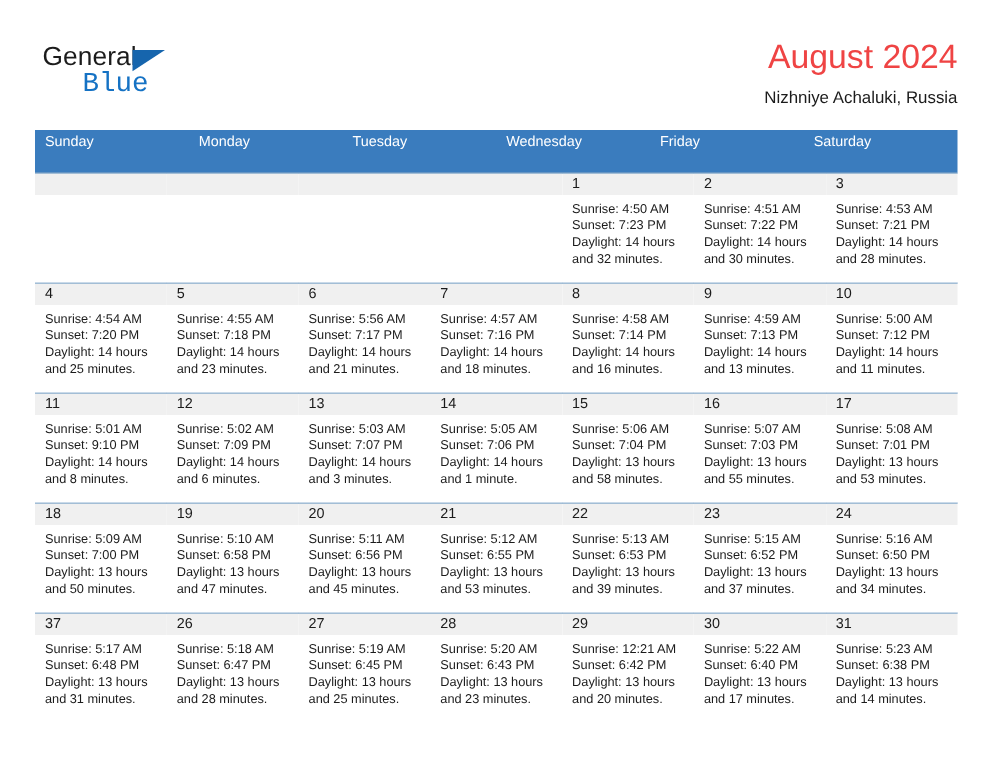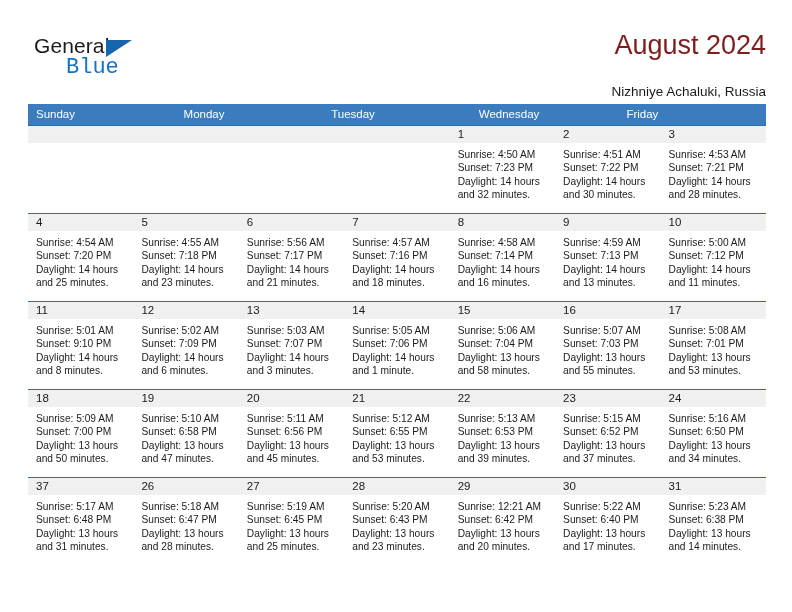--- a/index.html
+++ b/index.html
@@ -66,45 +66,45 @@
   }
 
   .title-block {
     position: absolute;
     right: 0;
     top: 0;
     text-align: right;
   }
   .cal-title {
     font-size: 27px;
-    color: #7f1d1d;
+    color: #ef4444;
     line-height: 34px;
     white-space: nowrap;
   }
   .cal-subtitle {
     font-size: 13.5px;
     color: #1b1b1b;
     line-height: 20px;
-    margin-top: 20px;
+    margin-top: 6px;
     white-space: nowrap;
     text-align: center;
   }
 
   
   .calendar {
     position: absolute;
     left: 28px;
     top: 104px;
     width: 738px;
   }
 
   .weekdays {
     display: flex;
     background: #3a7cbe;
-    height: 21px;
+    height: 34px;
   }
   .weekday {
     flex: 1 1 0;
     color: #ffffff;
     font-size: 11.5px;
     line-height: 21px;
     padding-left: 8px;
     box-sizing: border-box;
     white-space: nowrap;
   }
@@ -164,20 +164,21 @@
 
   </div>
 
   <div class="calendar">
     <div class="weekdays">
         <div class="weekday">Sunday</div>
         <div class="weekday">Monday</div>
         <div class="weekday">Tuesday</div>
         <div class="weekday">Wednesday</div>
         <div class="weekday">Friday</div>
+        <div class="weekday">Saturday</div>
       </div>
     <div id="weeks-container">
         <div class="week">
           <div class="day empty">
             <div class="day-num"></div>
           </div>
           <div class="day empty">
             <div class="day-num"></div>
           </div>
           <div class="day empty">

